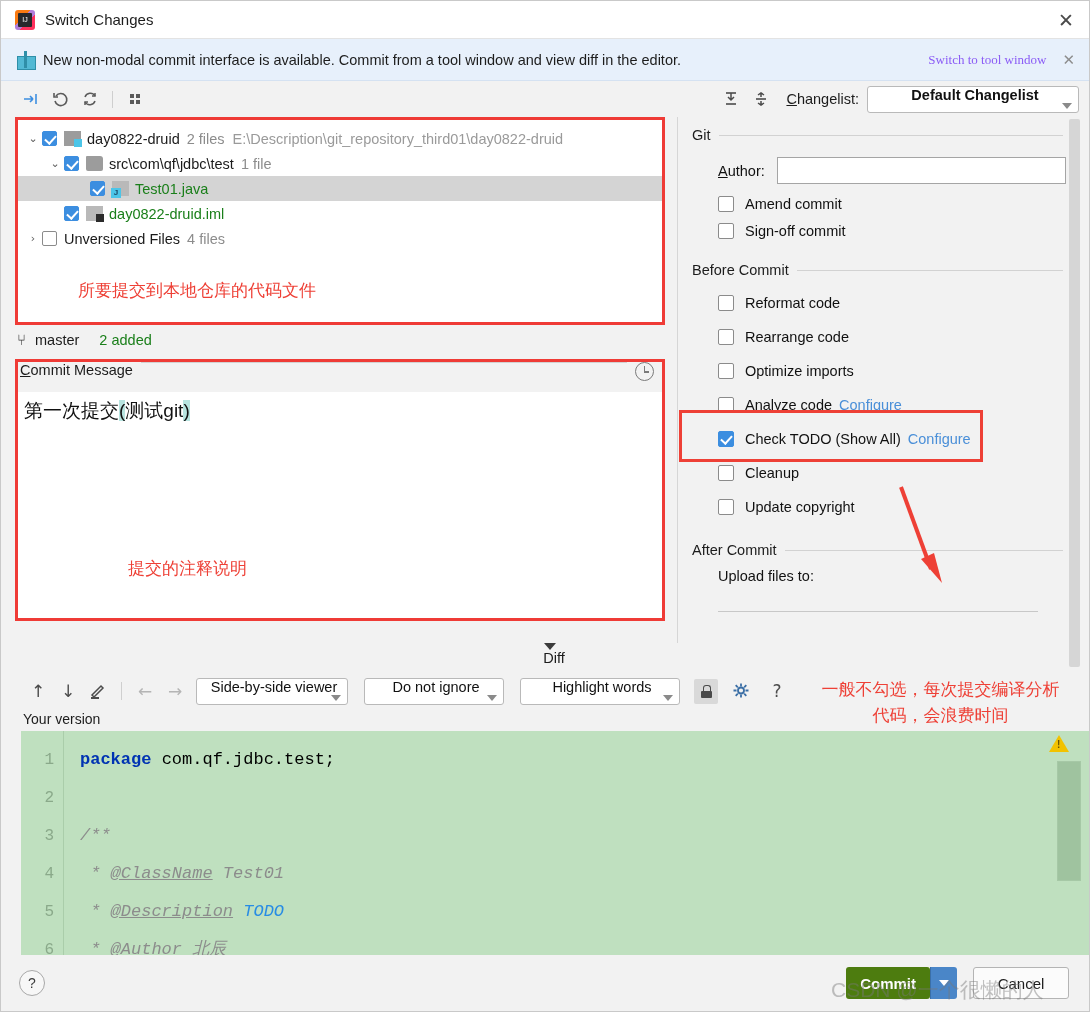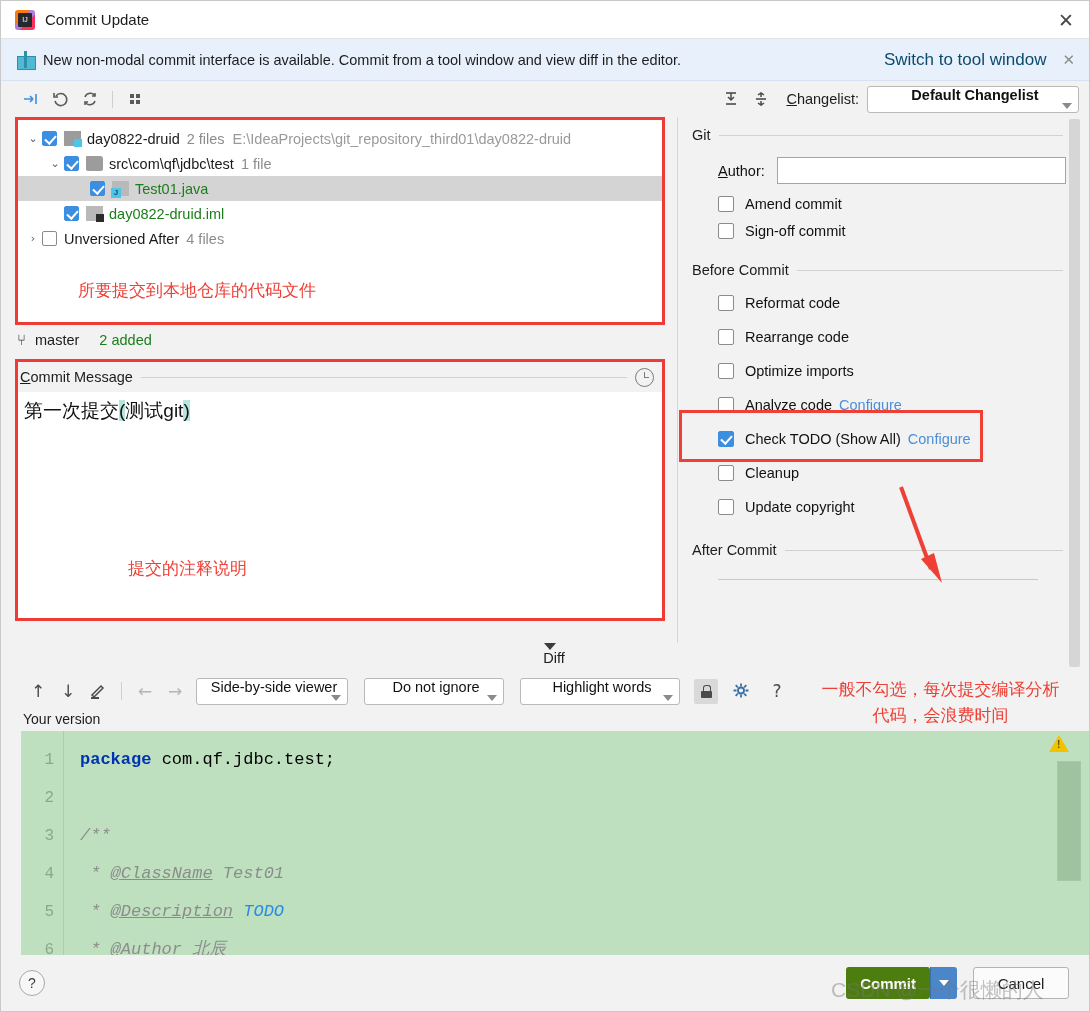--- a/index.html
+++ b/index.html
@@ -53,21 +53,21 @@
   }
   .gift-icon { width: 17px; height: 17px; margin-right: 9px; position: relative; flex: none; }
   .gift-icon::before {
     content: ""; position: absolute; left: 0; top: 5px; width: 17px; height: 12px;
     background: #52b9d4; border: 1px solid #2f8fa8;
   }
   .gift-icon::after {
     content: ""; position: absolute; left: 7px; top: 0; width: 3px; height: 17px;
     background: #2f8fa8;
   }
-  .banner-link { margin-left: auto; color: #0c4a6e; font-size: 17px; }
+  .banner-link { margin-left: auto; color: #8b5cf6; font-size: 13px; font-family: Liberation Serif, serif; }
   .banner-close { margin-left: 16px; margin-right: 4px; color: #8d8d8d; font-size: 15px; font-family: "DejaVu Sans", sans-serif; }
 
   
   .toolbar {
     height: 36px; min-height: 36px; display: flex; align-items: center;
     padding: 0 10px 0 14px; background: #f2f2f2;
   }
   .tb-btn {
     width: 30px; height: 26px; display: flex; align-items: center; justify-content: center;
     color: #5a5a5a;
@@ -137,21 +137,21 @@
   .branchrow {
     height: 30px; display: flex; align-items: center;
     padding-left: 16px; font-size: 14.5px; color: #1c1c1c;
   }
   .branch-ico { margin-right: 9px; color: #3a3a3a; font-family: "DejaVu Sans", sans-serif; font-size: 15px; }
   .branch-added { color: #1a7f1a; margin-left: 20px; }
 
   
   .cm-wrap { margin: 4px 12px 0 14px; height: 262px; background: #fff; position: relative; display: flex; flex-direction: column; }
   .cm-head {
-    height: 30px; display: flex; align-items: center; background: #f2f2f2;
+    height: 30px; display: flex; align-items: flex-start; background: #f2f2f2;
     padding: 0 4px 0 2px; font-size: 14.5px; color: #1c1c1c;
   }
   .cm-head .hline { flex: 1; height: 1px; background: #d2d2d2; margin: 0 8px; }
   .clock-ico {
     width: 19px; height: 19px; border: 1.6px solid #7a7a7a; border-radius: 50%;
     position: relative; margin-right: 4px; flex: none;
   }
   .clock-ico::before { content: ""; position: absolute; left: 7.5px; top: 3px; width: 1.6px; height: 6px; background: #7a7a7a; }
   .clock-ico::after { content: ""; position: absolute; left: 8px; top: 8px; width: 5px; height: 1.6px; background: #7a7a7a; }
   .cm-body { flex: 1; padding: 6px 6px 0 6px; position: relative; }
@@ -240,21 +240,21 @@
     color: rgba(120,120,120,0.45); white-space: nowrap; pointer-events: none;
   }
 </style>
 </head>
 <body>
 
 <div class="dialog">
 
   <div class="titlebar">
     <div class="ij-logo"></div>
-    <div class="title-text">Commit Update</div>
+    <div class="title-text">Switch Changes</div>
     <div class="win-close">✕</div>
   </div>
 
   <div class="banner">
     <div class="gift-icon"></div>
     <span>New non-modal commit interface is available. Commit from a tool window and view diff in the editor.</span>
     <span class="banner-link">Switch to tool window</span>
     <span class="banner-close">✕</span>
   </div>
 
@@ -314,21 +314,21 @@
 
       <div class="tree-wrap redbox">
         <div class="tree">
 
           <div class="trow">
             <span class="twist">⌄</span>
             <span class="cb on"></span>
             <span class="fico folder-mod"></span>
             <span class="fname">day0822-druid</span>
             <span class="fcount">2 files</span>
-            <span class="fpath">E:\IdeaProjects\git_repository_third01\day0822-druid</span>
+            <span class="fpath">E:\Description\git_repository_third01\day0822-druid</span>
           </div>
 
           <div class="trow" style="padding-left:28px">
             <span class="twist">⌄</span>
             <span class="cb on"></span>
             <span class="fico folder"></span>
             <span class="fname">src\com\qf\jdbc\test</span>
             <span class="fcount">1 file</span>
           </div>
 
@@ -340,21 +340,21 @@
 
           <div class="trow" style="padding-left:46px">
             <span class="cb on"></span>
             <span class="fico iml"></span>
             <span class="fname added">day0822-druid.iml</span>
           </div>
 
           <div class="trow">
             <span class="twist">›</span>
             <span class="cb"></span>
-            <span class="fname">Unversioned After</span>
+            <span class="fname">Unversioned Files</span>
             <span class="fcount">4 files</span>
           </div>
 
           <div class="annot-red">所要提交到本地仓库的代码文件</div>
         </div>
       </div>
 
       <div class="branchrow">
         <span class="branch-ico">⑂</span>
         <span>master</span>
@@ -431,20 +431,21 @@
         <div class="row-ck" style="height:34px">
           <span class="cb"></span>
           <span>Update copyright</span>
         </div>
       </div>
 
       <div class="grp" style="margin-top:18px">
         <span class="grp-label">After Commit</span>
         <span class="grp-line"></span>
       </div>
+      <div class="upload-lbl">Upload files to:</div>
       <div class="upload-input"></div>
 
       <div class="ann-box"></div>
       <svg class="arrow-svg">
         <line x1="223" y1="370" x2="253" y2="452" stroke="#ee4036" stroke-width="4"></line>
         <polygon points="243,442 264,466 256,436" fill="#ee4036"></polygon>
       </svg>
       <div class="ann-text">
         <div>一般不勾选，每次提交编译分析</div>
         <div>代码，会浪费时间</div>

